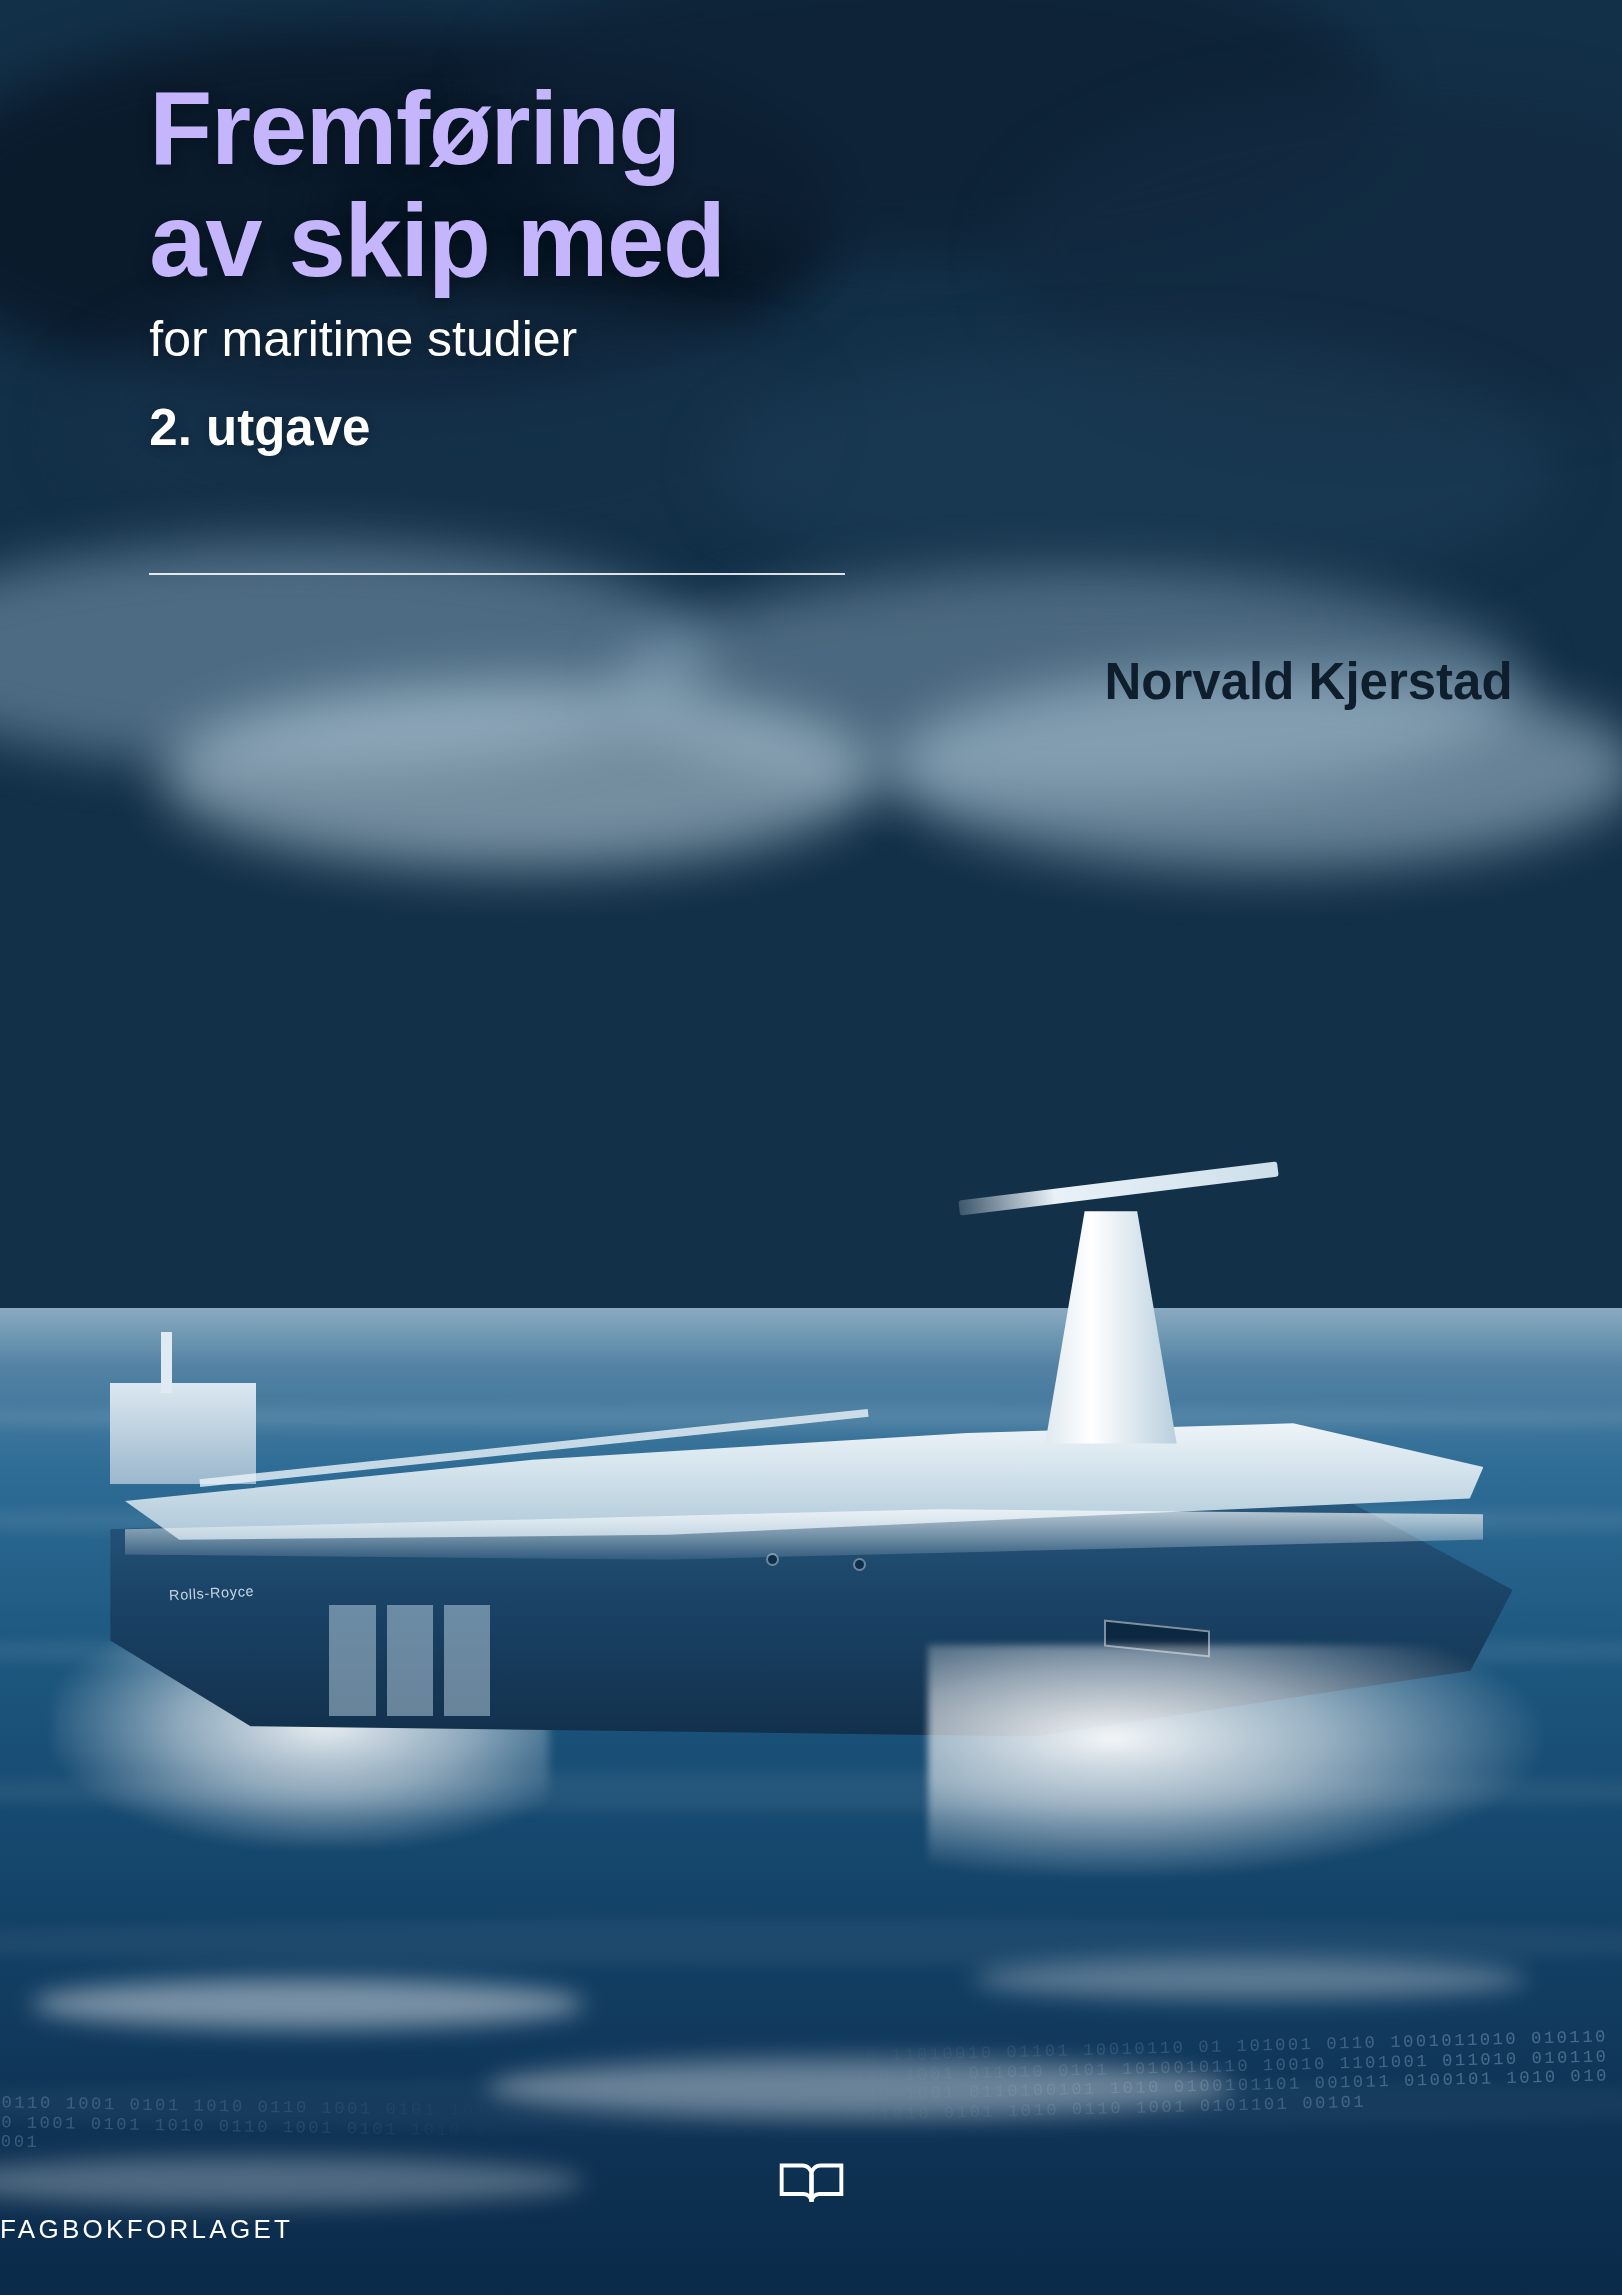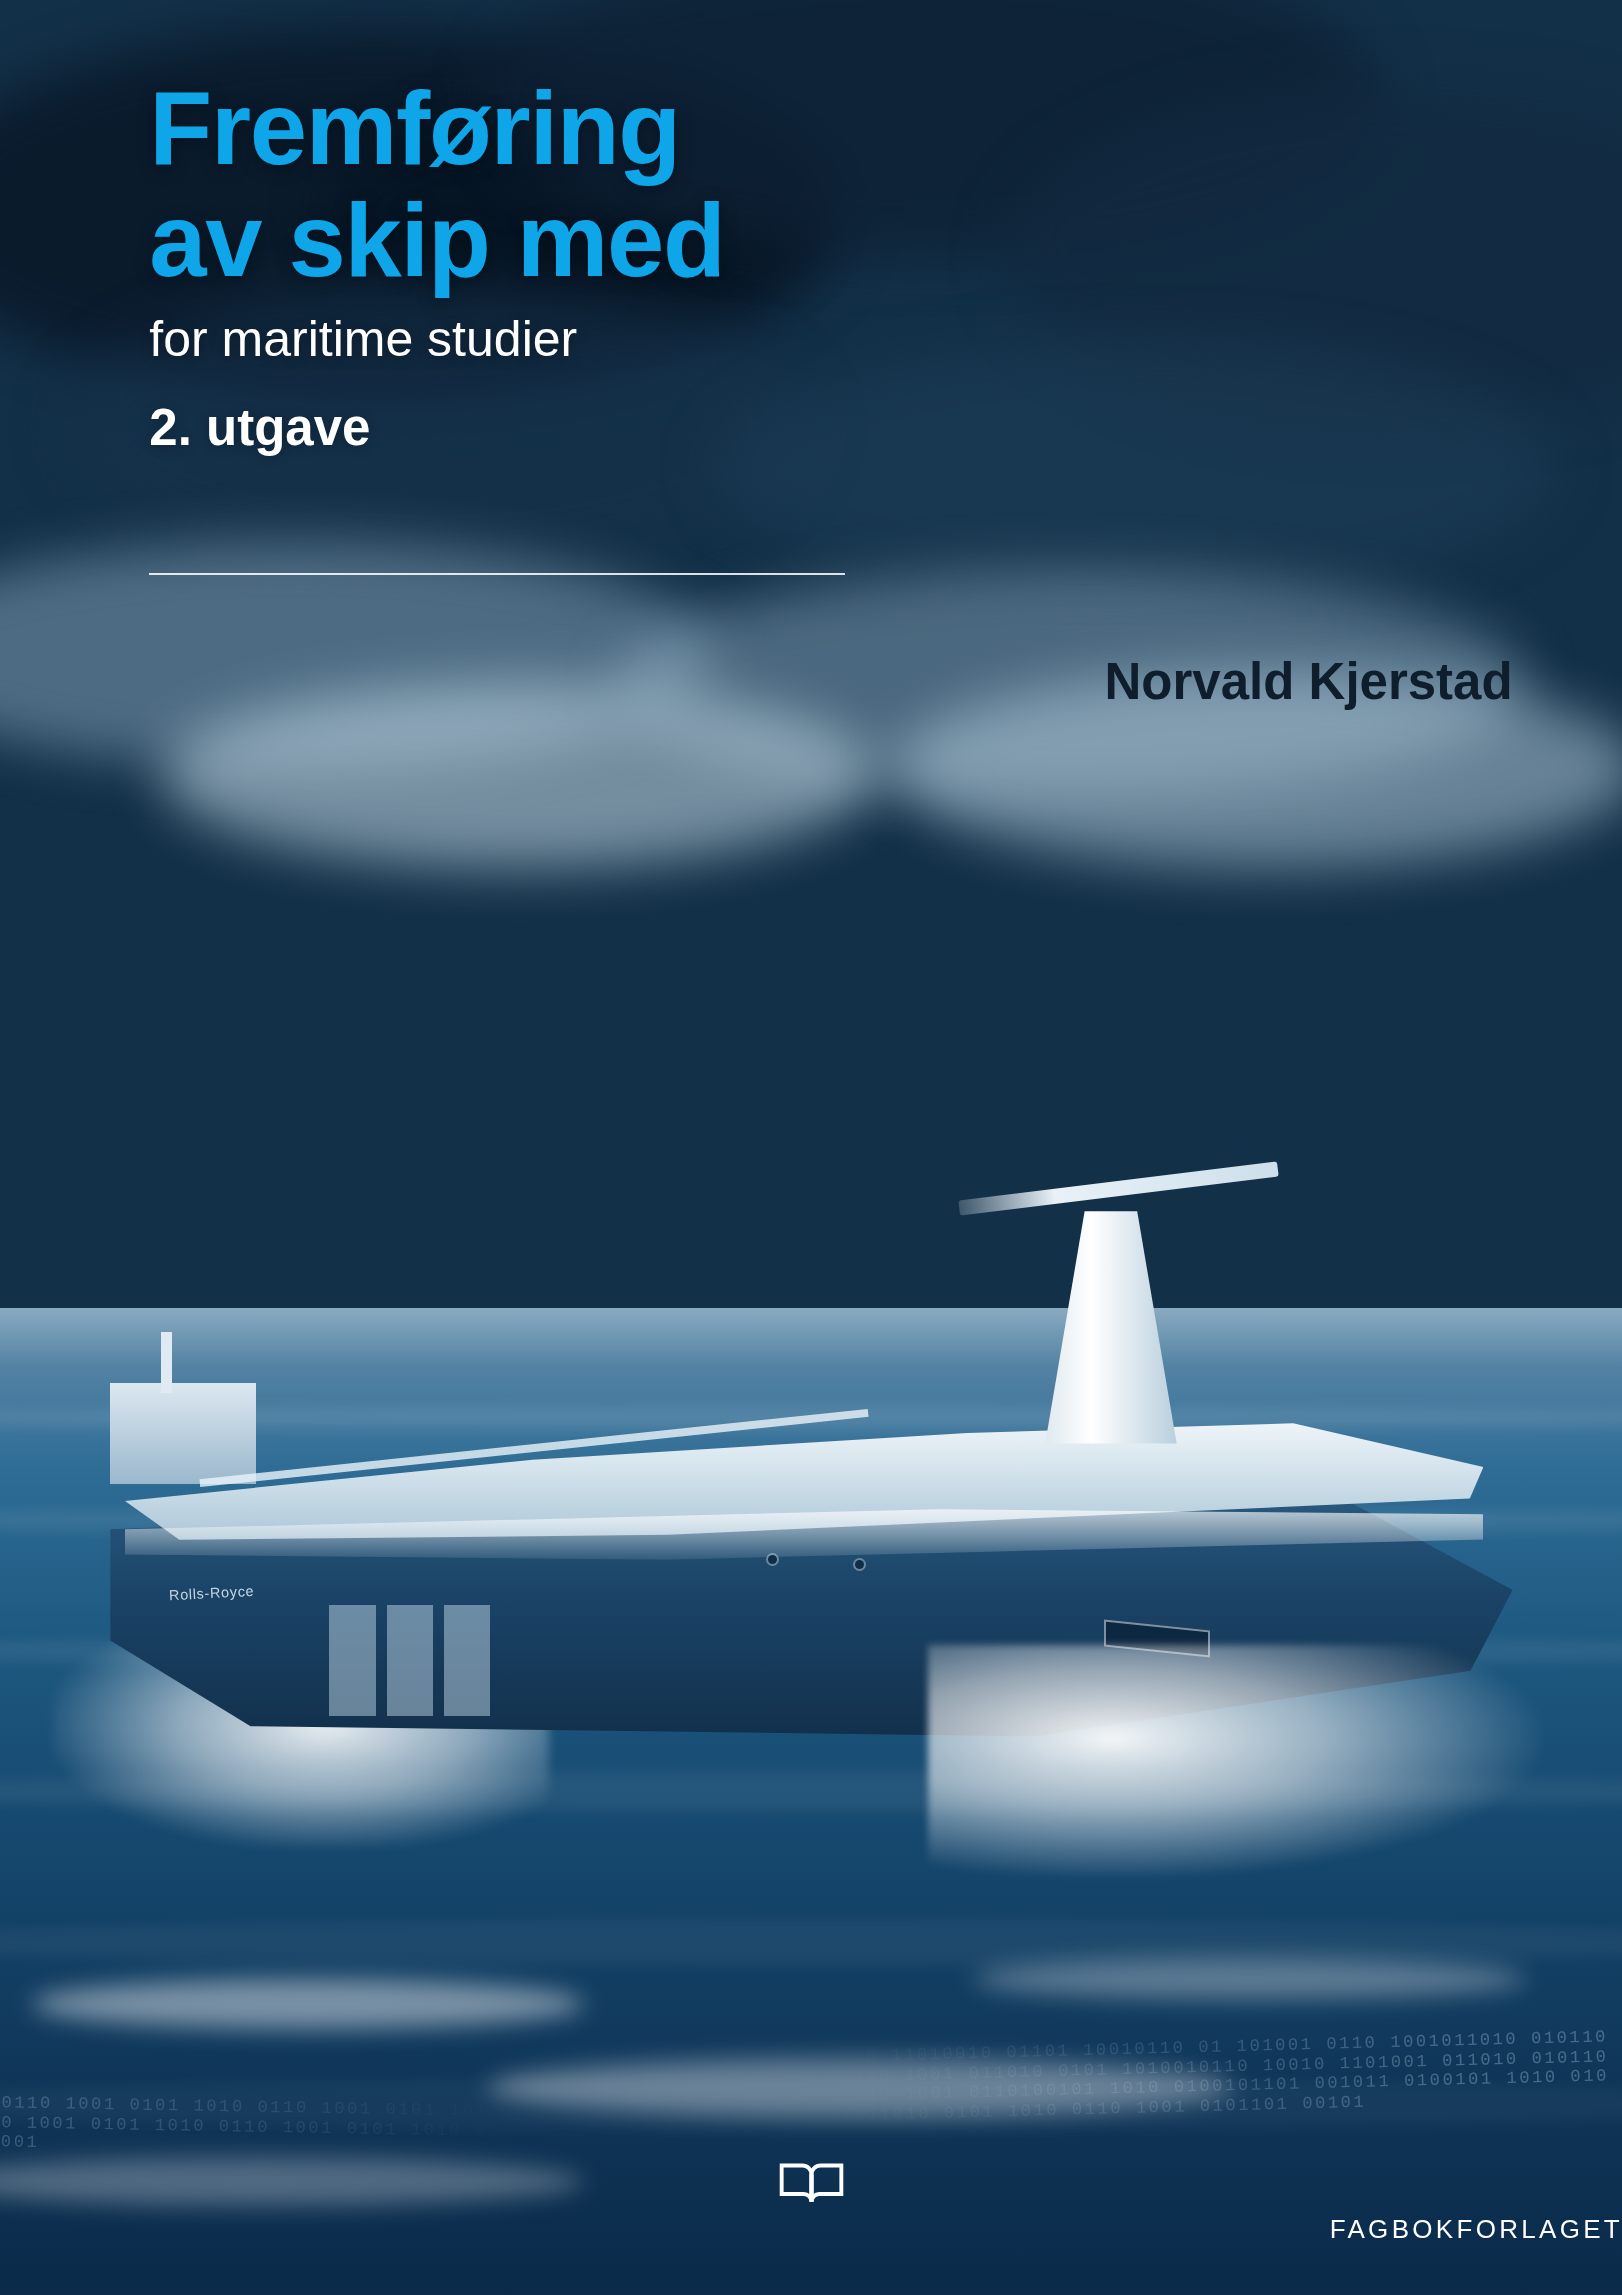--- a/index.html
+++ b/index.html
@@ -239,21 +239,21 @@
 
   
   .text-block {
     position: absolute;
     left: 9.2%;
     top: 3.2%;
     width: 84%;
   }
   .title {
     margin: 0;
-    color: #0ea5e9;
+    color: #c4b5fd;
     font-weight: bold;
     font-size: 103px;
     line-height: 1.08;
     letter-spacing: -1.3px;
     text-shadow: 0 2.6px 17px rgba(0,0,0,0.35);
   }
   .title .line { display: block; }
   .subtitle {
     margin: 15.7px 0 0 0;
     color: #ffffff;
@@ -282,21 +282,21 @@
     font-size: 51px;
     text-align: right;
   }
 
   
   .publisher {
     position: absolute;
     left: 0;
     bottom: 2.2%;
     width: 100%;
-    text-align: right;
+    text-align: left;
     color: #ffffff;
   }
   .publisher svg { display: block; margin: 0 auto 6.5px auto; }
   .publisher-name {
     font-size: 26px;
     letter-spacing: 3.3px;
     font-weight: normal;
   }
 </style>
 </head>

